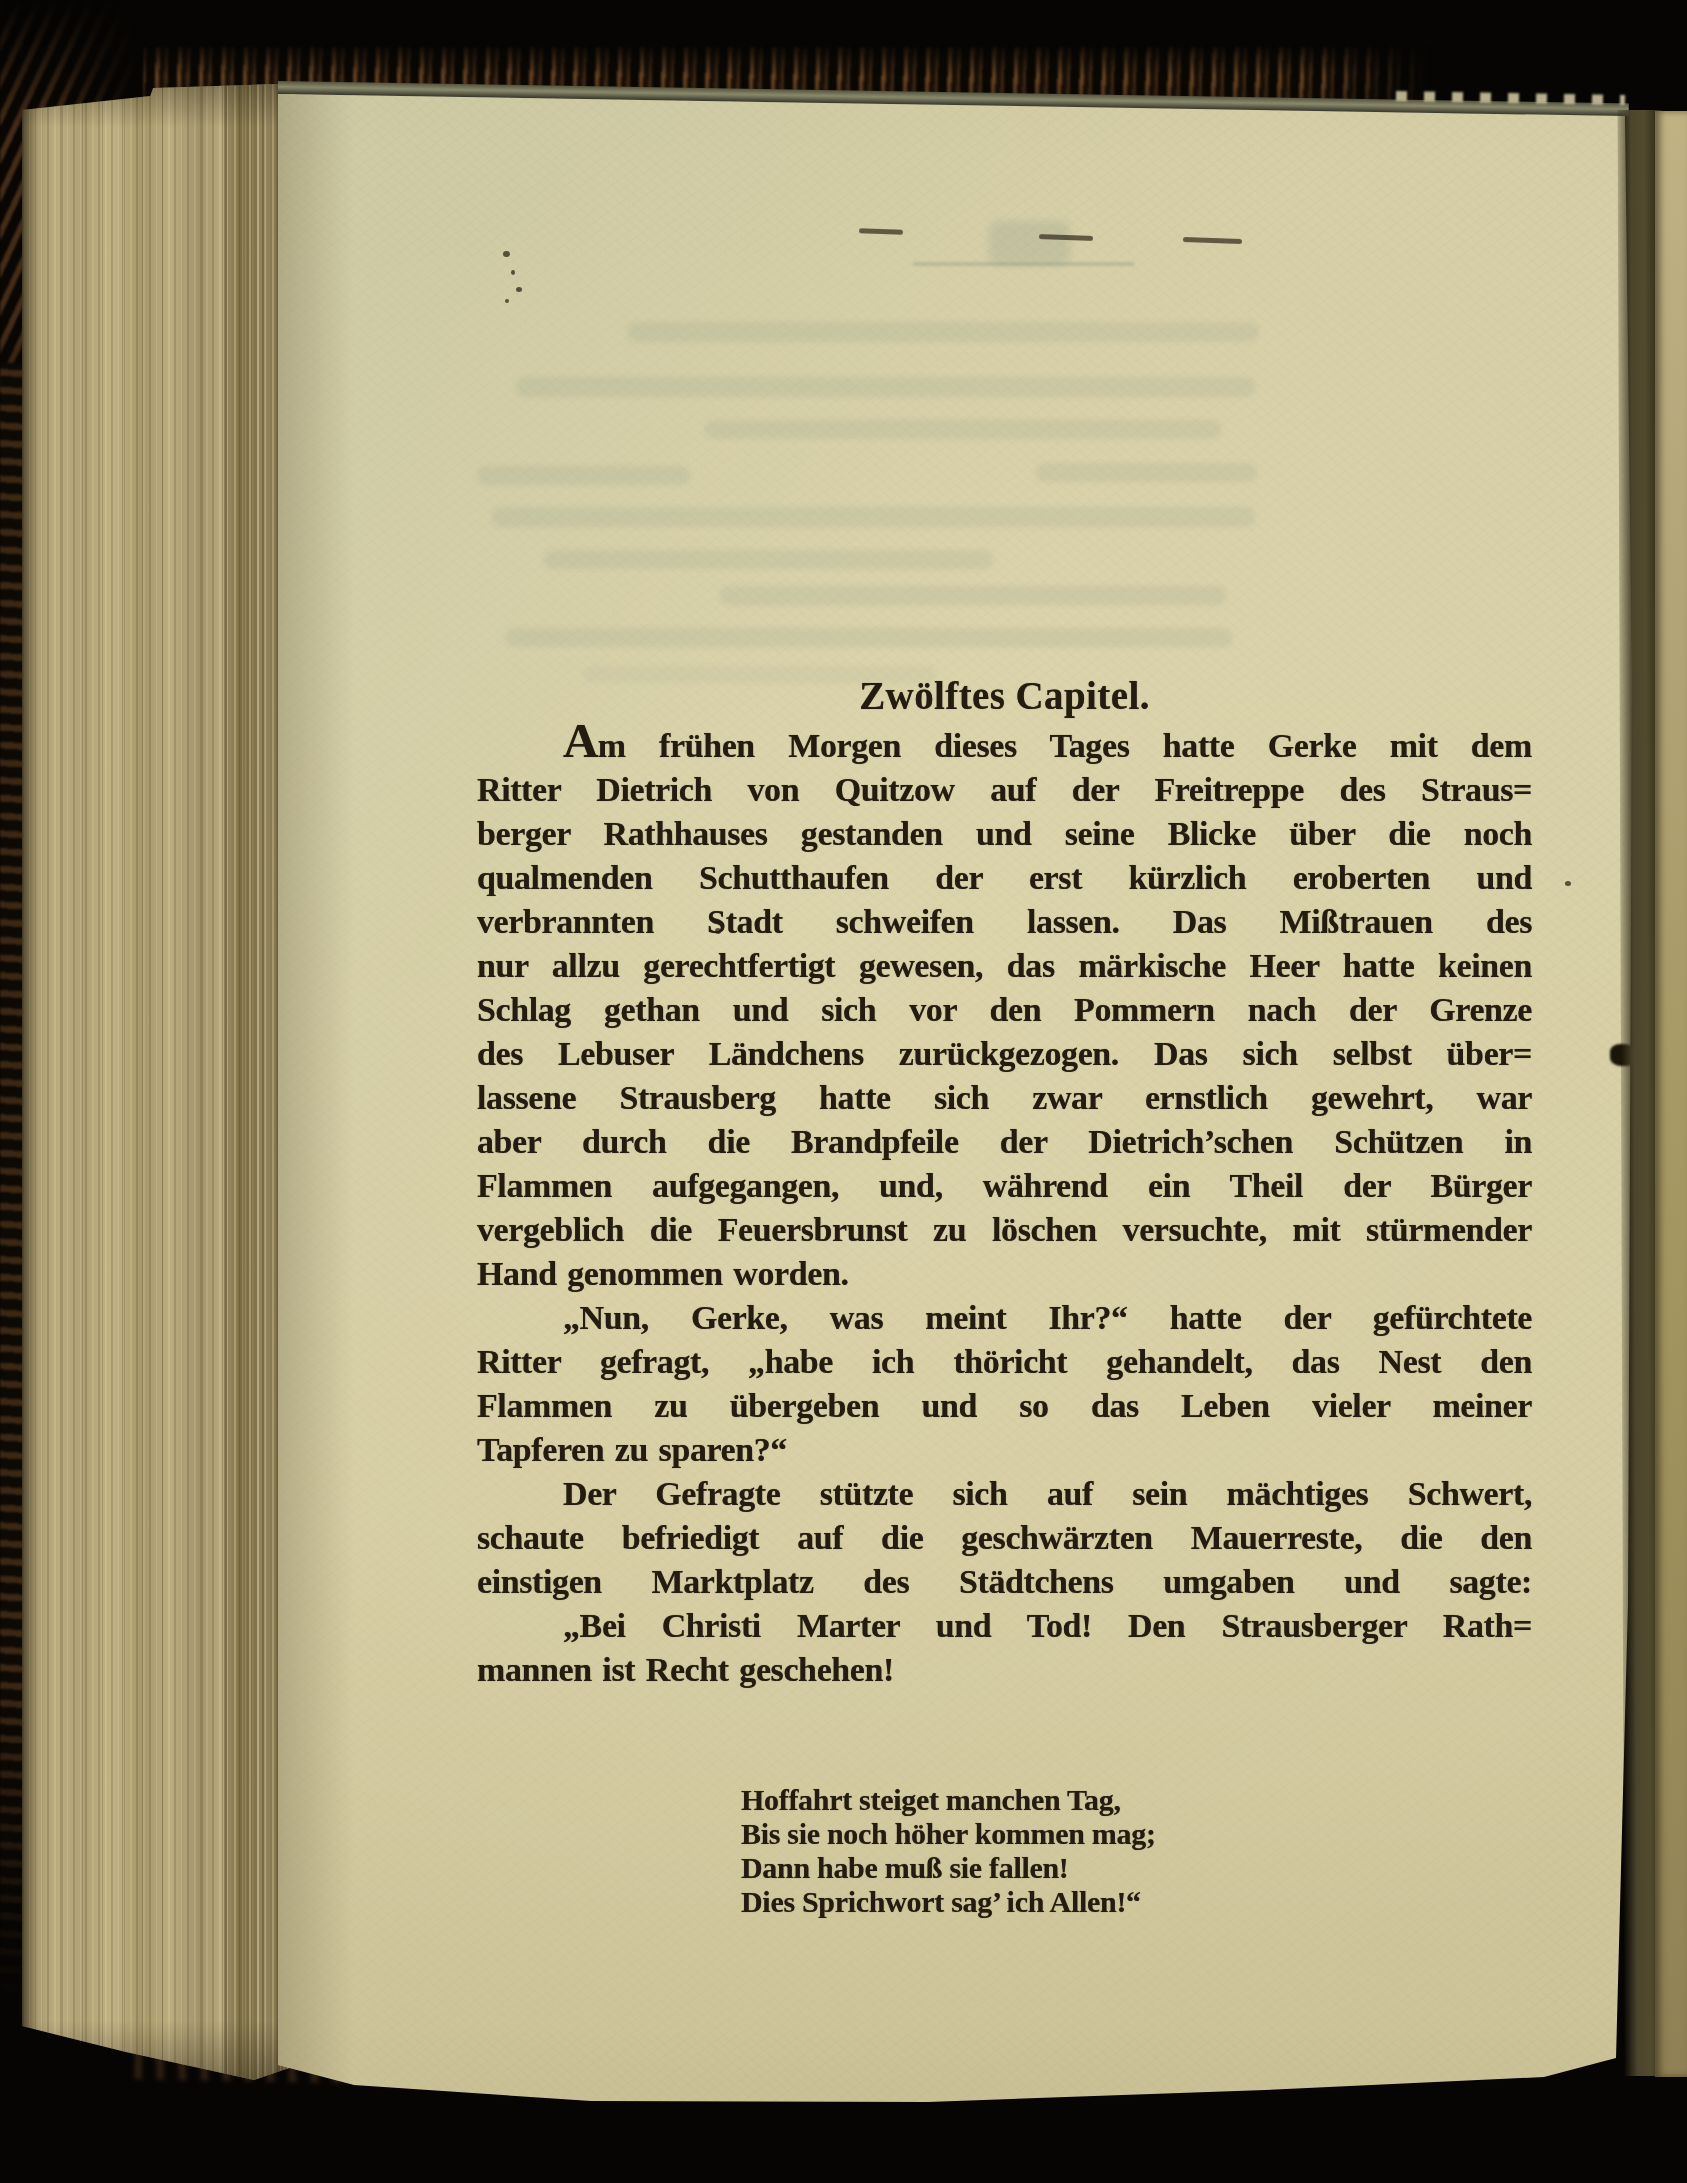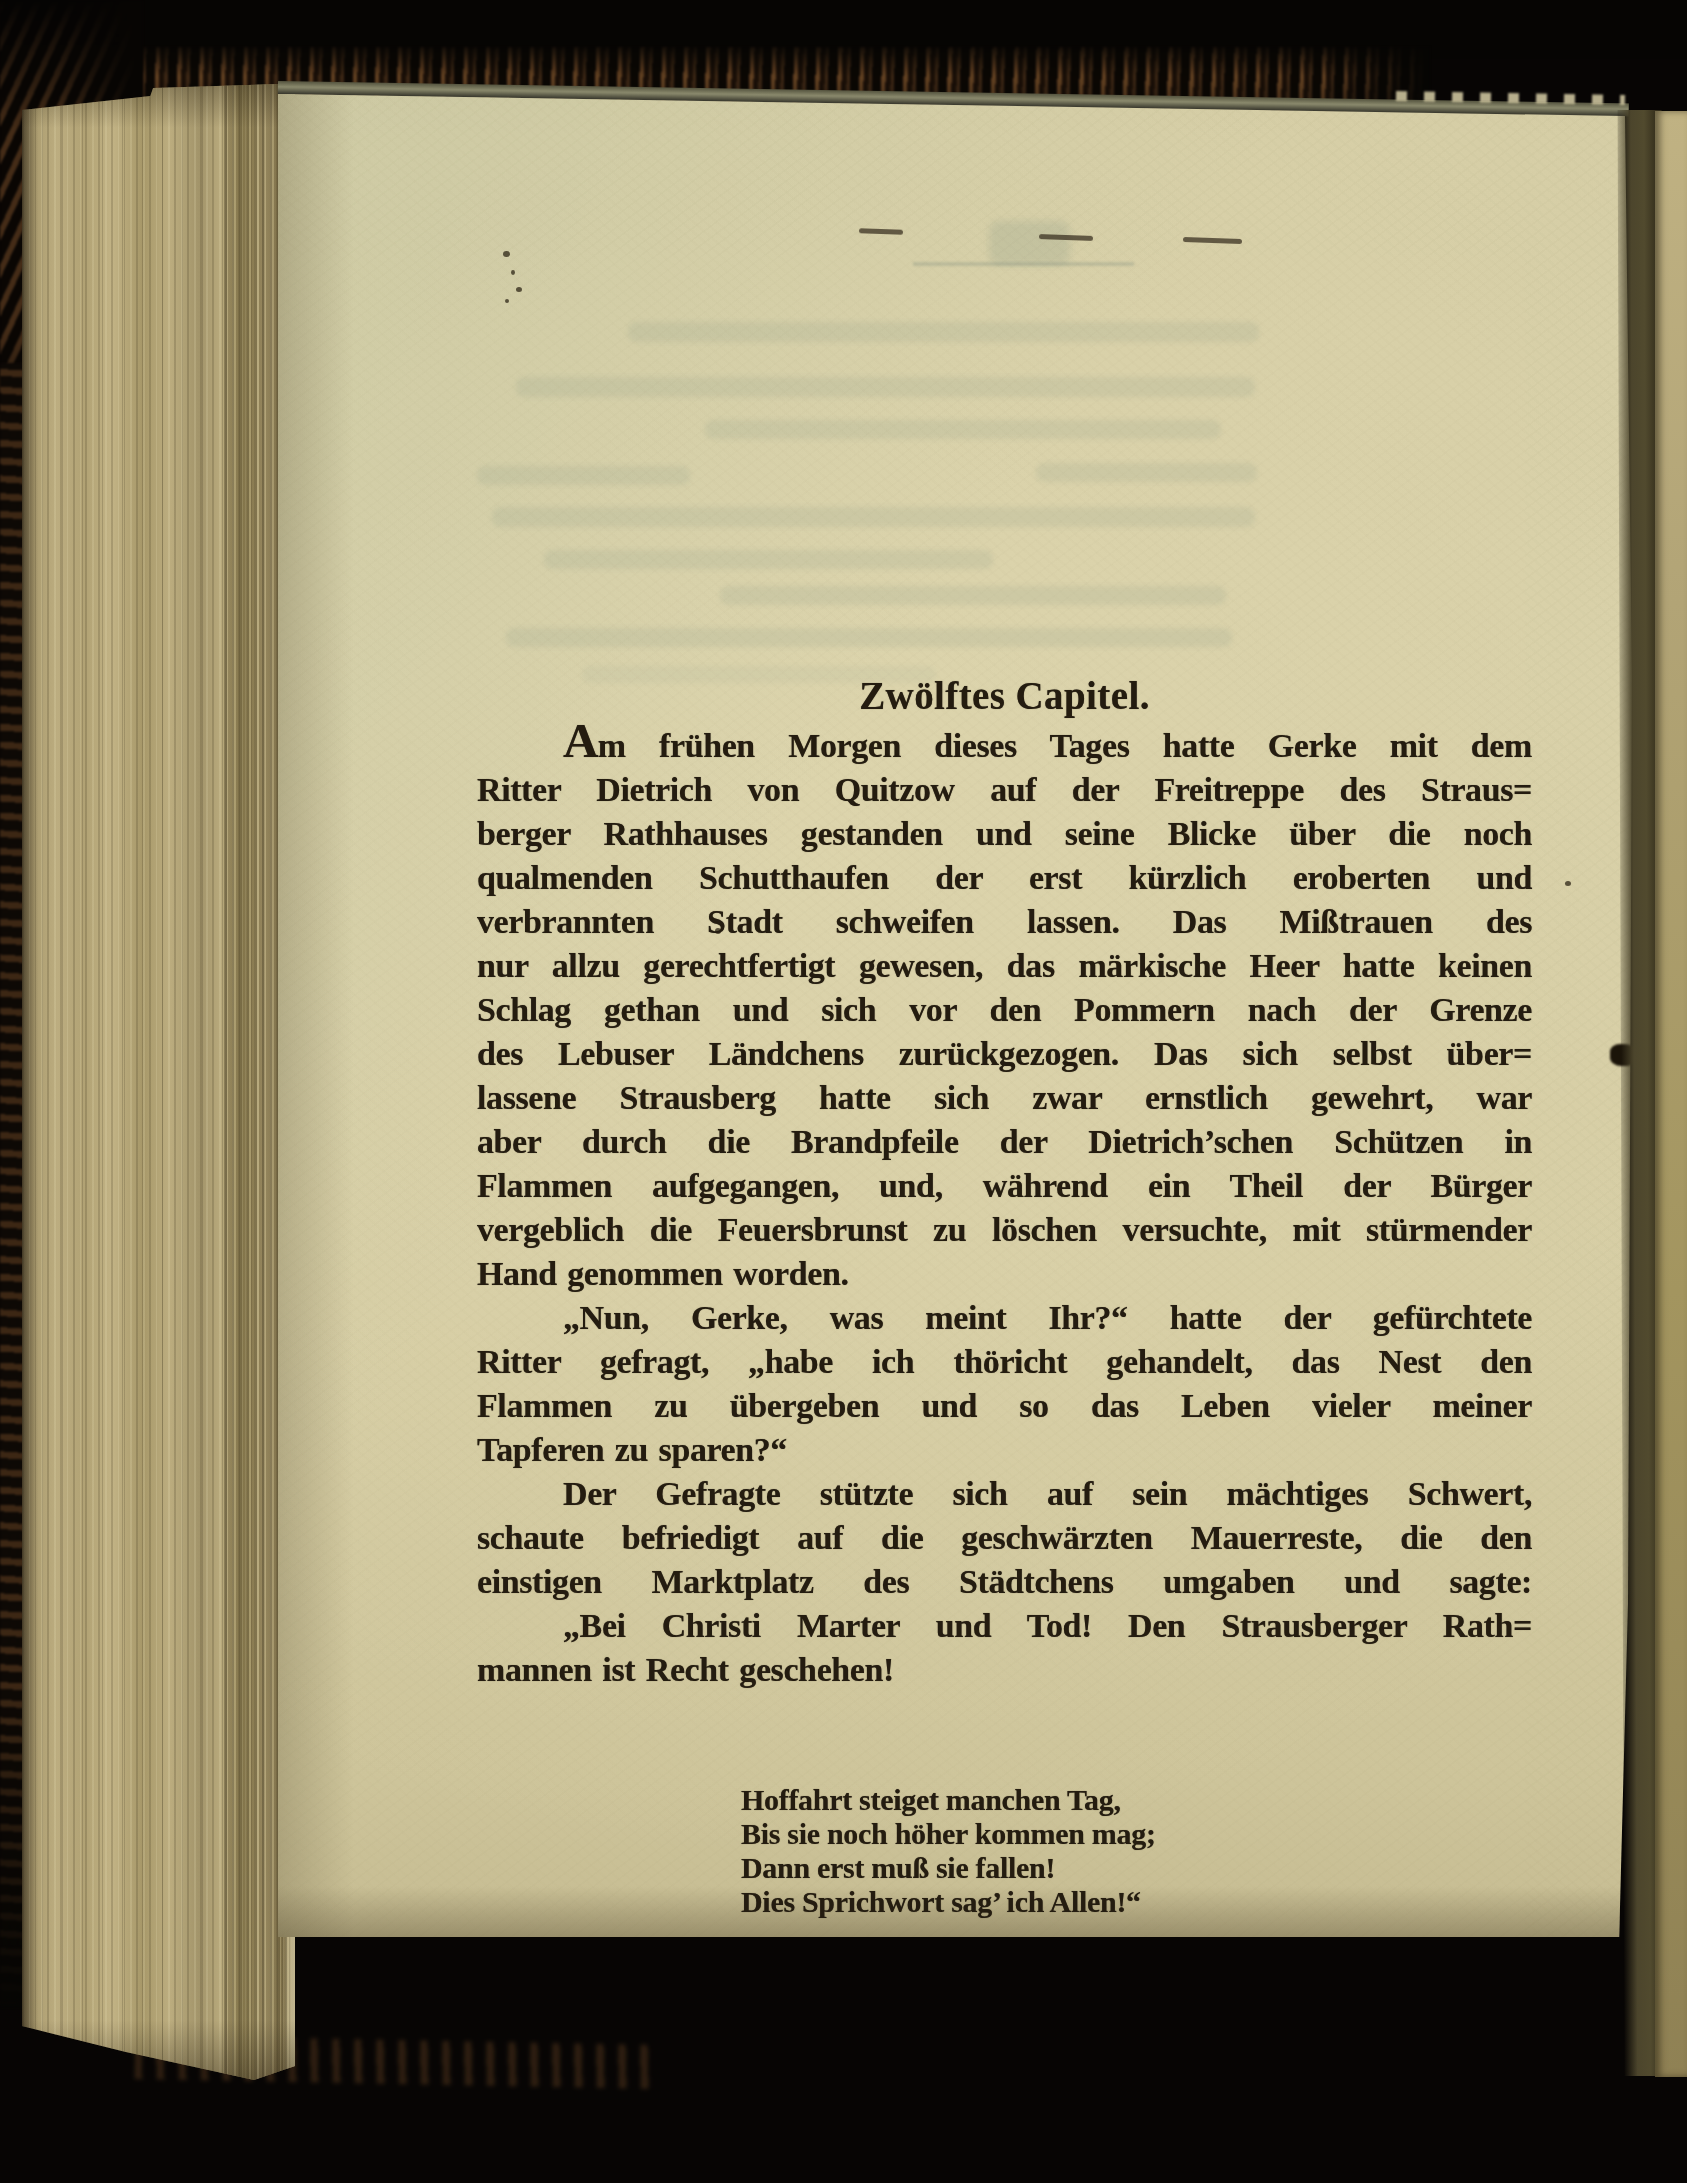--- a/index.html
+++ b/index.html
@@ -53,21 +53,21 @@
 
   
   .head-edge{position:absolute;left:278px;top:81px;width:1351px;height:12.7px;
     background:linear-gradient(180deg,#55543f,#8b8a6d 45%,#35342a);
     transform:rotate(.95deg);transform-origin:0 0;filter:blur(0.5px);}
   .head-dashes{position:absolute;left:1396px;top:93px;width:229px;height:10px;
     background:repeating-linear-gradient(90deg, rgba(214,205,165,.85) 0 11px, rgba(20,16,10,0) 11px 28px);
     transform:rotate(1deg);filter:blur(1px);}
 
   
-  .page{position:absolute;left:0;top:0;width:1687px;height:1937px;
+  .page{position:absolute;left:0;top:0;width:1687px;height:2183px;
     clip-path:polygon(278px 94px,1625px 116px,1632px 675px,1628px 1603px,1616px 2058px,
       1544px 2077px,1265px 2090px,928px 2102px,591px 2101px,354px 2085px,278px 2065px);
     background:
       radial-gradient(120% 90% at 48% 42%, rgba(226,218,178,.5) 0%, rgba(226,218,178,0) 60%),
       linear-gradient(180deg,#cfc7a0 0%,#d5cda5 7%,#d7cfa7 30%,#d5cca3 68%,#cdc49a 92%,#c6bc92 100%);}
   .page-shade{position:absolute;inset:0;pointer-events:none;
     background:
       linear-gradient(180deg, rgba(74,68,46,.5) 0, rgba(74,68,46,0) 23.6px),
       linear-gradient(270deg, rgba(82,72,46,.48) 0, rgba(82,72,46,0) 59px),
       linear-gradient(0deg, rgba(92,82,54,.42) 0, rgba(92,82,54,0) 51px),
@@ -179,21 +179,21 @@
         <div class="ln last">Tapferen zu sparen?“</div>
         <div class="ln ind">Der Gefragte stützte sich auf sein mächtiges Schwert,</div>
         <div class="ln">schaute befriedigt auf die geschwärzten Mauerreste, die den</div>
         <div class="ln">einstigen Marktplatz des Städtchens umgaben und sagte:</div>
         <div class="ln ind">„Bei Christi Marter und Tod! Den Strausberger Rath=</div>
         <div class="ln last">mannen ist Recht geschehen!</div>
       </div>
     <div class="verse" id="verse">
         <div class="vln">Hoffahrt steiget manchen Tag,</div>
         <div class="vln">Bis sie noch höher kommen mag;</div>
-        <div class="vln">Dann erst muß sie fallen!</div>
+        <div class="vln">Dann habe muß sie fallen!</div>
         <div class="vln">Dies Sprichwort sag’ ich Allen!“</div>
       </div>
   </div>
 
   <div class="knot"></div>
   <div class="gutter"></div>
   <div class="next-page"></div>
 
 </div>
 

